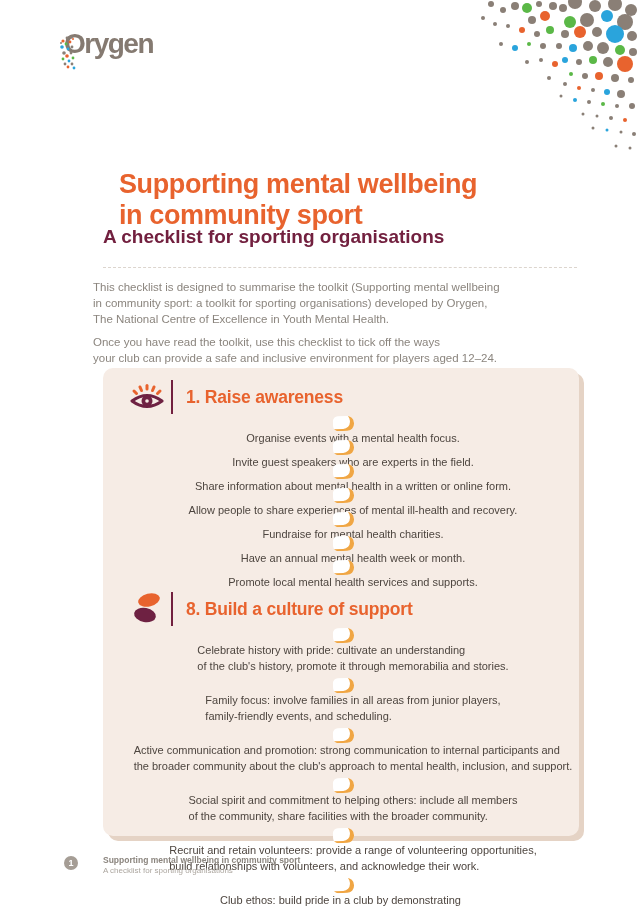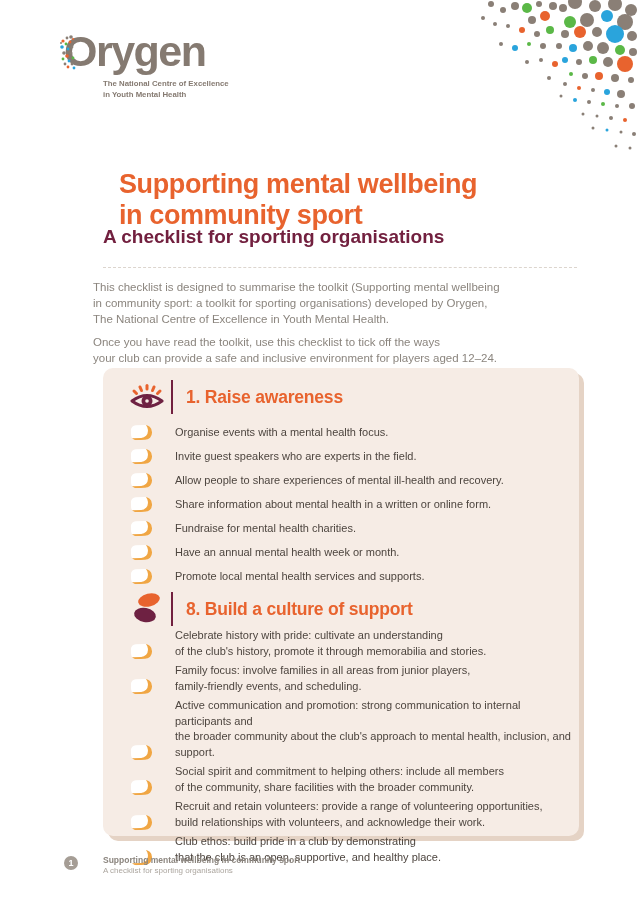--- a/index.html
+++ b/index.html
@@ -8,21 +8,21 @@
     background:#ffffff;
     font-family:"Liberation Sans", sans-serif;
   }
 
   
   .dots-svg { position:absolute; top:0; right:0; }
 
   
   .logo { position:absolute; left:64px; top:30px; }
   .logo-word {
-    position:relative; font-size:43px; font-weight:bold; color:#857A71;
+    position:relative; font-size:28px; font-weight:bold; color:#857A71;
     letter-spacing:-1.5px; line-height:1;
   }
   .logo-o-dots { position:absolute; left:-6px; top:3px; }
   .logo-tagline {
     margin:5px 0 0 39px; font-size:7.8px; color:#857A71;
     line-height:1.45; white-space:pre-line; font-weight:bold;
   }
 
   
   .title {
@@ -53,21 +53,21 @@
     box-shadow:5px 5px 0 #E5D3C5;
     padding:12px 0 0 24px; box-sizing:border-box;
   }
   .section + .section { margin-top:8px; }
   .sec-header { display:flex; align-items:center; height:34px; margin-bottom:2px; }
   .sec-icon { width:40px; display:flex; justify-content:center; align-items:center; }
   .vline { width:2px; height:34px; background:#72203F; margin:0 13px 0 4px; }
   .sec-title { font-size:17.5px; font-weight:bold; color:#E8632E; letter-spacing:-0.2px; }
 
   .items { }
-  .item { display:flex; align-items:flex-end; }
+  .item { display:flex; align-items:center;flex-direction:column; }
   .item.single { height:24px; }
   .item.multi { margin-bottom:4px; }
   .checkbox {
     flex:0 0 auto; width:21px; height:15px; margin:0 23px 0 4px;
     background:#ffffff; border-radius:5px 7px 7px 5px;
     box-shadow:inset -4px -2px 0 #F0A644;
     transform:rotate(-2deg);
     cursor:pointer;
   }
   .item-text {
@@ -185,22 +185,20 @@
         <circle cx="11" cy="28" r="1.4" fill="#2AA4DC"></circle>
       <circle cx="15" cy="25" r="1.4" fill="#5BB847"></circle>
         <circle cx="10" cy="34" r="1.4" fill="#E8632E"></circle>
       <circle cx="14" cy="31" r="1.4" fill="#8A7F76"></circle>
         <circle cx="16" cy="35" r="1.4" fill="#2AA4DC"></circle>
       <circle cx="3" cy="10" r="1" fill="#8A7F76"></circle>
         <circle cx="15" cy="6" r="1" fill="#E8632E"></circle>
     </svg>
     <span>Orygen</span>
   </div>
-  <div class="logo-tagline">The National Centre of Excellence
-in Youth Mental Health</div>
 </div>
 
 <h1 class="title">Supporting mental wellbeing
 in community sport</h1>
 <h2 class="subtitle">A checklist for sporting organisations</h2>
 <div class="divider"></div>
 
 <div class="intro">
   <p>This checklist is designed to summarise the toolkit (Supporting mental wellbeing
 in community sport: a toolkit for sporting organisations) developed by Orygen,
@@ -234,25 +232,25 @@
           <div class="item single">
             <div class="checkbox"></div>
             <div class="item-text">Organise events with a mental health focus.</div>
           </div>
           <div class="item single">
             <div class="checkbox"></div>
             <div class="item-text">Invite guest speakers who are experts in the field.</div>
           </div>
           <div class="item single">
             <div class="checkbox"></div>
+            <div class="item-text">Share information about mental health in a written or online form.</div>
+          </div>
+          <div class="item single">
+            <div class="checkbox"></div>
             <div class="item-text">Allow people to share experiences of mental ill-health and recovery.</div>
-          </div>
-          <div class="item single">
-            <div class="checkbox"></div>
-            <div class="item-text">Share information about mental health in a written or online form.</div>
           </div>
           <div class="item single">
             <div class="checkbox"></div>
             <div class="item-text">Fundraise for mental health charities.</div>
           </div>
           <div class="item single">
             <div class="checkbox"></div>
             <div class="item-text">Have an annual mental health week or month.</div>
           </div>
           <div class="item single">

